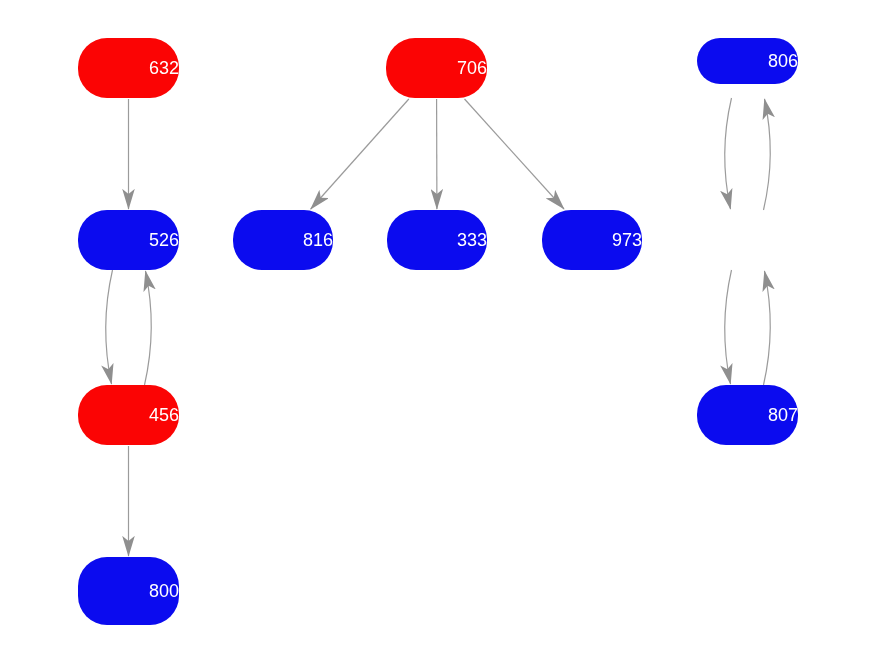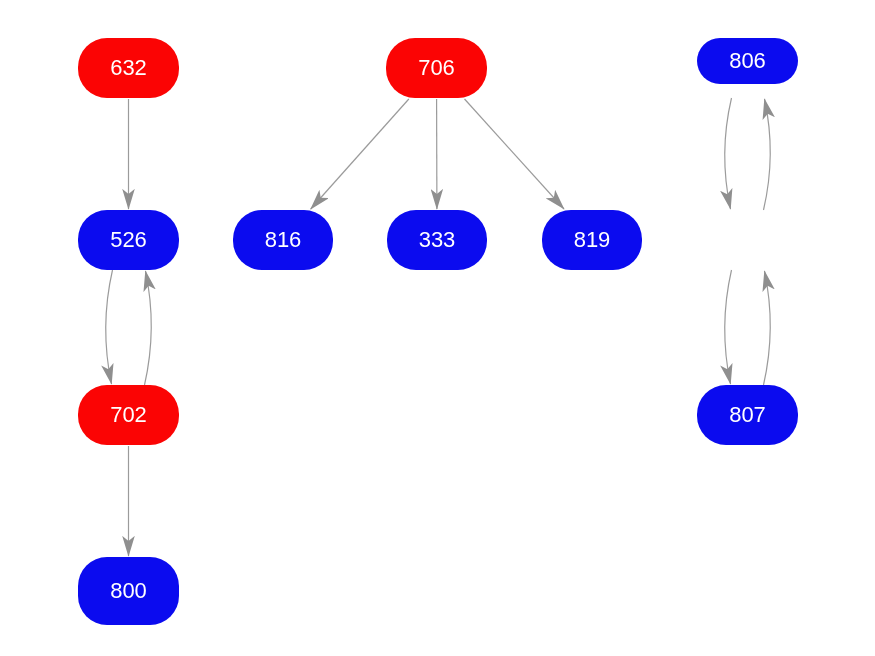--- a/index.html
+++ b/index.html
@@ -26,23 +26,23 @@
   }
   .edge {
     fill: none;
     stroke: var(--edge-color, #9b9b9b);
     stroke-width: 1.2;
   }
   .node {
     position: absolute;
     display: flex;
     align-items: center;
-    justify-content: center;
+    justify-content: flex-end;
     color: var(--text-color, #ffffff);
-    font-size: 22px;
+    font-size: 18px;
     line-height: 1;
     user-select: none;
     border-radius: 29px;
   }
   .node-label {
     pointer-events: none;
   }
 </style>
 </head>
 <body>
@@ -68,36 +68,36 @@
       <path d="M763.5,385 Q776.5,328 764.5,271" class="edge" marker-end="url(#arrowhead)"></path>
     </svg>
 
   <div class="node" style="left: 78px; top: 38px; width: 101px; height: 60px; background: rgb(251, 4, 4);">
       <span class="node-label">632</span>
     </div>
   <div class="node" style="left: 78px; top: 210px; width: 101px; height: 60px; background: rgb(11, 11, 239);">
       <span class="node-label">526</span>
     </div>
   <div class="node" style="left: 78px; top: 385px; width: 101px; height: 60px; background: rgb(251, 4, 4);">
-      <span class="node-label">702</span>
+      <span class="node-label">456</span>
     </div>
   <div class="node" style="left: 78px; top: 557px; width: 101px; height: 68px; background: rgb(11, 11, 239);">
       <span class="node-label">800</span>
     </div>
   <div class="node" style="left: 386px; top: 38px; width: 101px; height: 60px; background: rgb(251, 4, 4);">
       <span class="node-label">706</span>
     </div>
   <div class="node" style="left: 233px; top: 210px; width: 100px; height: 60px; background: rgb(11, 11, 239);">
       <span class="node-label">816</span>
     </div>
   <div class="node" style="left: 387px; top: 210px; width: 100px; height: 60px; background: rgb(11, 11, 239);">
       <span class="node-label">333</span>
     </div>
   <div class="node" style="left: 542px; top: 210px; width: 100px; height: 60px; background: rgb(11, 11, 239);">
-      <span class="node-label">819</span>
+      <span class="node-label">973</span>
     </div>
   <div class="node" style="left: 697px; top: 38px; width: 101px; height: 46px; background: rgb(11, 11, 239);">
       <span class="node-label">806</span>
     </div>
   <div class="node" style="left: 697px; top: 385px; width: 101px; height: 60px; background: rgb(11, 11, 239);">
       <span class="node-label">807</span>
     </div>
 
 </div>
 

